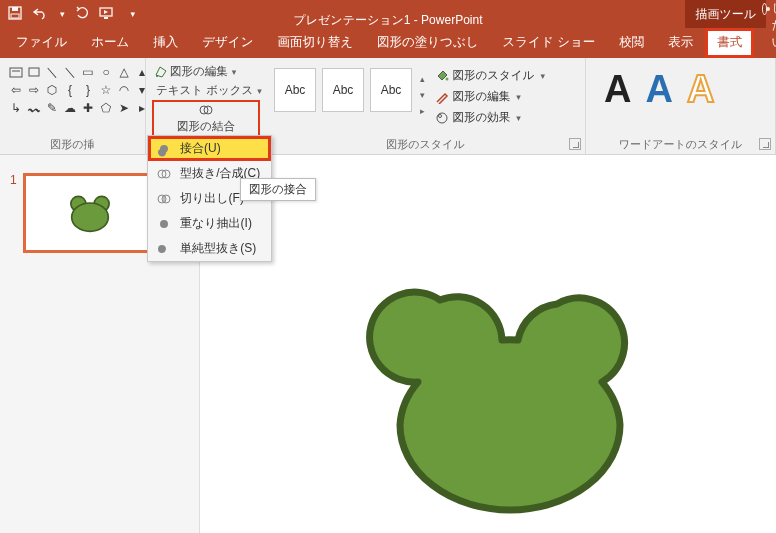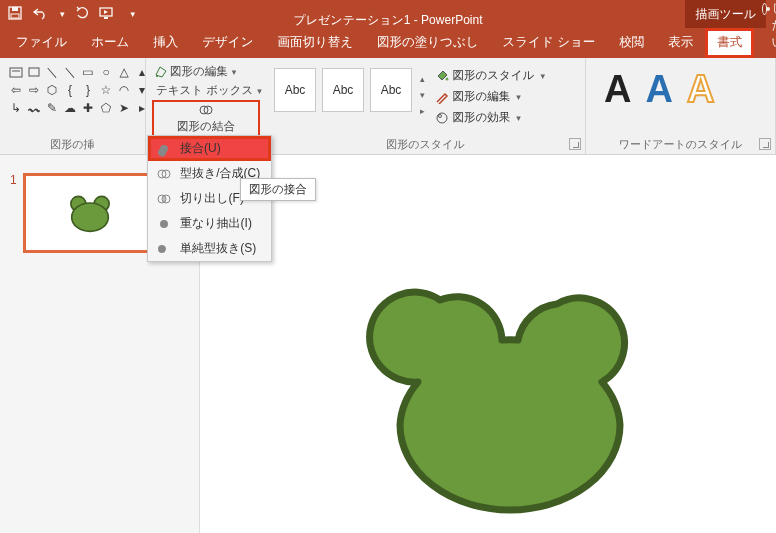--- a/index.html
+++ b/index.html
@@ -31,21 +31,21 @@
   .wa-gallery .A2 { font-size: 38px; font-weight: bold; color:#2b6fb3; }
   .wa-gallery .A3 { font-size: 38px; font-weight: bold; color:#fff; -webkit-text-stroke: 2px #e8a33c; }
   .workspace { display: flex; height: calc(533px - 28px - 30px - 97px); }
   .thumb-pane { width: 200px; background:#f5f5f5; border-right:1px solid #ddd; padding-top:18px; position:relative; }
   .thumb-wrap { display:flex; align-items:flex-start; gap:6px; padding-left:10px; }
   .thumb-num { color:#b7472a; font-size:12px; }
   .thumb { width:135px; height:80px; background:#fff; border:3px solid #e06a3e; display:flex; align-items:center; justify-content:center; }
   .canvas { flex:1; background:#fff; position:relative; }
   .dropdown { position:absolute; left:147px; top:135px; width:125px; background:#f5f5f5; border:1px solid #c8c8c8; box-shadow:2px 2px 4px rgba(0,0,0,.2); z-index:50; }
   .dd-item { display:flex; align-items:center; gap:8px; padding:4px 8px; font-size:12px; color:#333; white-space:nowrap; }
-  .dd-item.hl { outline:3px solid #e03a1a; outline-offset:-3px; background:#ef4444; }
+  .dd-item.hl { outline:3px solid #e03a1a; outline-offset:-3px; background:#fde047; }
   .dd-icon { width:16px; height:16px; display:inline-flex; align-items:center; justify-content:center; }
   .tooltip { position:absolute; left:240px; top:178px; background:#fff; border:1px solid #bbb; padding:3px 8px; font-size:11.5px; z-index:60; box-shadow:1px 1px 3px rgba(0,0,0,.15); }
   .caret { font-size:9px; color:#666; margin-left:2px; }
   .lamp { width:12px;height:12px;border:1.2px solid #fff;border-radius:50%;position:relative;display:inline-block; }
   .lamp::after{content:"";position:absolute;left:3px;top:3px;width:4px;height:4px;background:#fff;border-radius:50%;}
   .dlaunch { position:absolute; right:4px; bottom:4px; width:12px;height:12px;border:1px solid #aaa; }
   .dlaunch::after{content:"";position:absolute;right:1px;bottom:1px;width:5px;height:5px;border-right:1px solid #888;border-bottom:1px solid #888;}
 </style>
 </head>
 <body>

